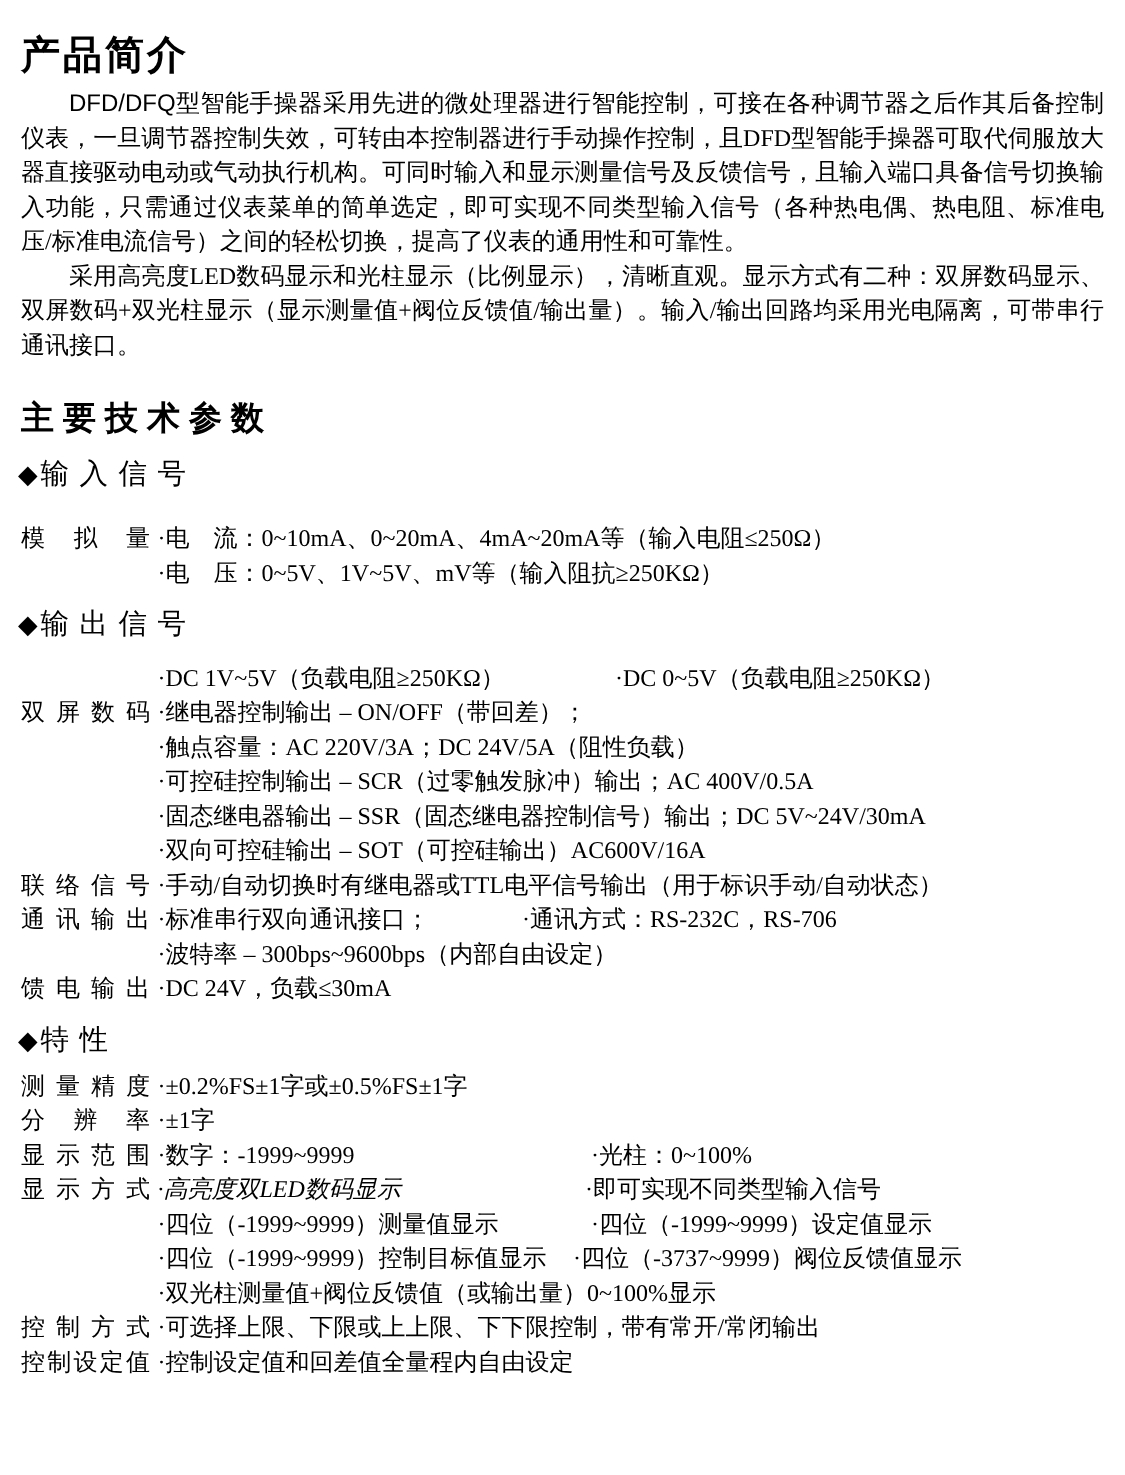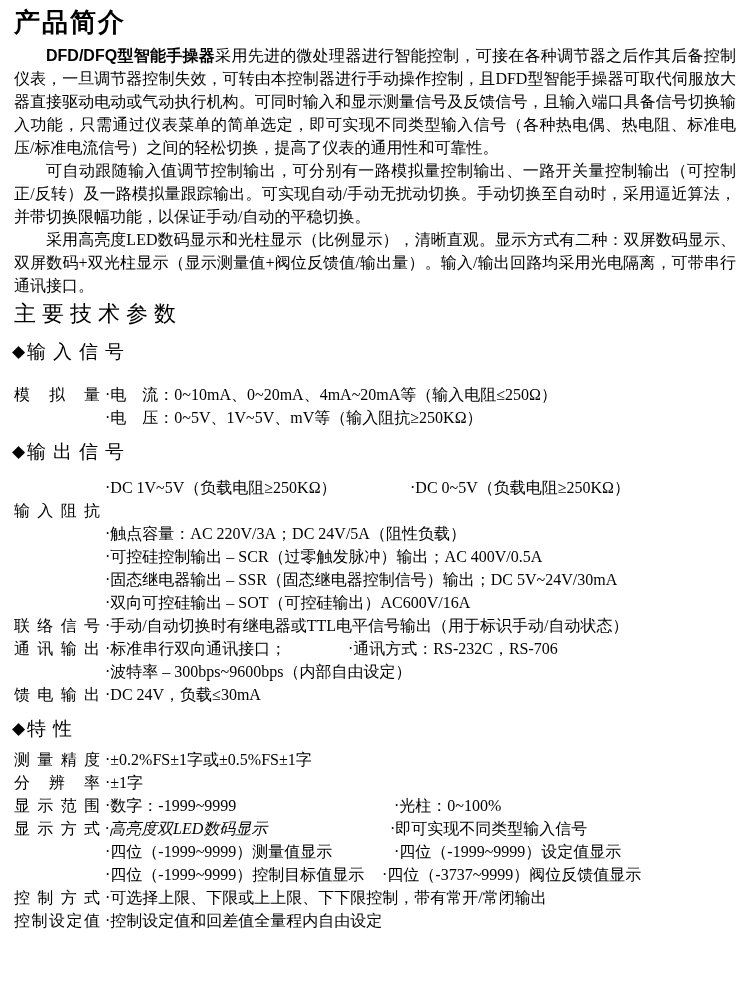--- a/index.html
+++ b/index.html
@@ -1,37 +1,37 @@
 <!DOCTYPE html>
 <html lang="zh"><head>
 <meta charset="utf-8">
 <style>
   html,body{margin:0;padding:0;background:#fff;}
   .page{
     width:750px;height:983px;box-sizing:border-box;
-    padding:6px 14px 0 14px;background:#ffffff;color:#000;
+    padding:20px 14px 0 14px;background:#ffffff;color:#000;
     font-family:"Liberation Serif","DejaVu Serif",serif;
     font-size:16px;overflow:hidden;
   }
   .h1a{
     font-family:"Liberation Sans","DejaVu Sans",sans-serif;
     font-size:26px;font-weight:bold;letter-spacing:2px;
     margin:0 0 6px 0;line-height:32px;
   }
   .h1b{
     font-family:"Liberation Sans","DejaVu Sans",sans-serif;
-    font-size:22px;font-weight:normal;letter-spacing:6px;
-    margin:4px 0 0 0;line-height:26px;
+    font-size:22px;font-weight:bold;letter-spacing:6px;
+    margin:24px 0 0 0;line-height:26px;
   }
   .para{
     margin:0;text-align:justify;text-indent:2em;line-height:23px;
   }
   .para .lead{
     font-family:"Liberation Sans","DejaVu Sans",sans-serif;
-    font-weight:bold;
+    font-weight:normal;
   }
   .subhead{
     font-size:19px;line-height:22px;margin:12px 0 13px -2px;
     display:flex;align-items:center;
   }
   .subhead .diamond{font-size:17px;margin-right:2px;}
   .subhead .subhead-text{letter-spacing:7px;}
   .sh-input{margin:14px 0 20px -2px;}
   .sh-features{margin:12px 0 8px -2px;}
   .prow{display:flex;line-height:23px;}
@@ -48,21 +48,20 @@
   .cw277{flex:0 0 277px;}
 </style>
 </head>
 <body>
 
 <div class="page">
 
   <h1 class="h1a">产品简介</h1>
 
   <p class="para"><span class="lead">DFD/DFQ型智能手操器</span><span>采用先进的微处理器进行智能控制，可接在各种调节器之后作其后备控制仪表，一旦调节器控制失效，可转由本控制器进行手动操作控制，且DFD型智能手操器可取代伺服放大器直接驱动电动或气动执行机构。可同时输入和显示测量信号及反馈信号，且输入端口具备信号切换输入功能，只需通过仪表菜单的简单选定，即可实现不同类型输入信号（各种热电偶、热电阻、标准电压/标准电流信号）之间的轻松切换，提高了仪表的通用性和可靠性。</span></p>
-  <p class="para">可自动跟随输入值调节控制输出，可分别有一路模拟量控制输出、一路开关量控制输出（可控制正/反转）及一路模拟量跟踪输出。可实现自动/手动无扰动切换。手动切换至自动时，采用逼近算法，并带切换限幅功能，以保证手动/自动的平稳切换。</p>
   <p class="para">采用高亮度LED数码显示和光柱显示（比例显示），清晰直观。显示方式有二种：双屏数码显示、双屏数码+双光柱显示（显示测量值+阀位反馈值/输出量）。输入/输出回路均采用光电隔离，可带串行通讯接口。</p>
 
   <h1 class="h1b">主要技术参数</h1>
 
   <div class="subhead sh-input">
     <span class="diamond">◆</span>
       <span class="subhead-text">输入信号</span>
   </div>
   <div class="prow">
     <span class="plabel">模 拟 量</span>
@@ -76,21 +75,22 @@
   <div class="subhead">
     <span class="diamond">◆</span>
       <span class="subhead-text">输出信号</span>
   </div>
   <div class="prow">
     <span class="plabel"></span>
     <span class="pcell cw305">·DC 1V~5V（负载电阻≥250KΩ）</span>
     <span class="pcell">·DC 0~5V（负载电阻≥250KΩ）</span>
   </div>
   <div class="prow">
-    <span class="plabel">输入阻抗</span>
+    <span class="plabel">双屏数码</span>
+    <span class="pcell">·继电器控制输出 – ON/OFF（带回差）；</span>
   </div>
   <div class="prow">
     <span class="plabel"></span>
     <span class="pcell">·触点容量：AC 220V/3A；DC 24V/5A（阻性负载）</span>
   </div>
   <div class="prow">
     <span class="plabel"></span>
     <span class="pcell">·可控硅控制输出 – SCR（过零触发脉冲）输出；AC 400V/0.5A</span>
   </div>
   <div class="prow">
@@ -145,20 +145,24 @@
     <span class="plabel"></span>
     <span class="pcell cw289">·四位（-1999~9999）测量值显示</span>
     <span class="pcell">·四位（-1999~9999）设定值显示</span>
   </div>
   <div class="prow">
     <span class="plabel"></span>
     <span class="pcell cw277">·四位（-1999~9999）控制目标值显示</span>
     <span class="pcell">·四位（-3737~9999）阀位反馈值显示</span>
   </div>
   <div class="prow">
+    <span class="plabel"></span>
+    <span class="pcell">·双光柱测量值+阀位反馈值（或输出量）0~100%显示</span>
+  </div>
+  <div class="prow">
     <span class="plabel">控 制 方 式</span>
     <span class="pcell">·可选择上限、下限或上上限、下下限控制，带有常开/常闭输出</span>
   </div>
   <div class="prow">
     <span class="plabel">控制设定值</span>
     <span class="pcell">·控制设定值和回差值全量程内自由设定</span>
   </div>
 
 </div>
 

